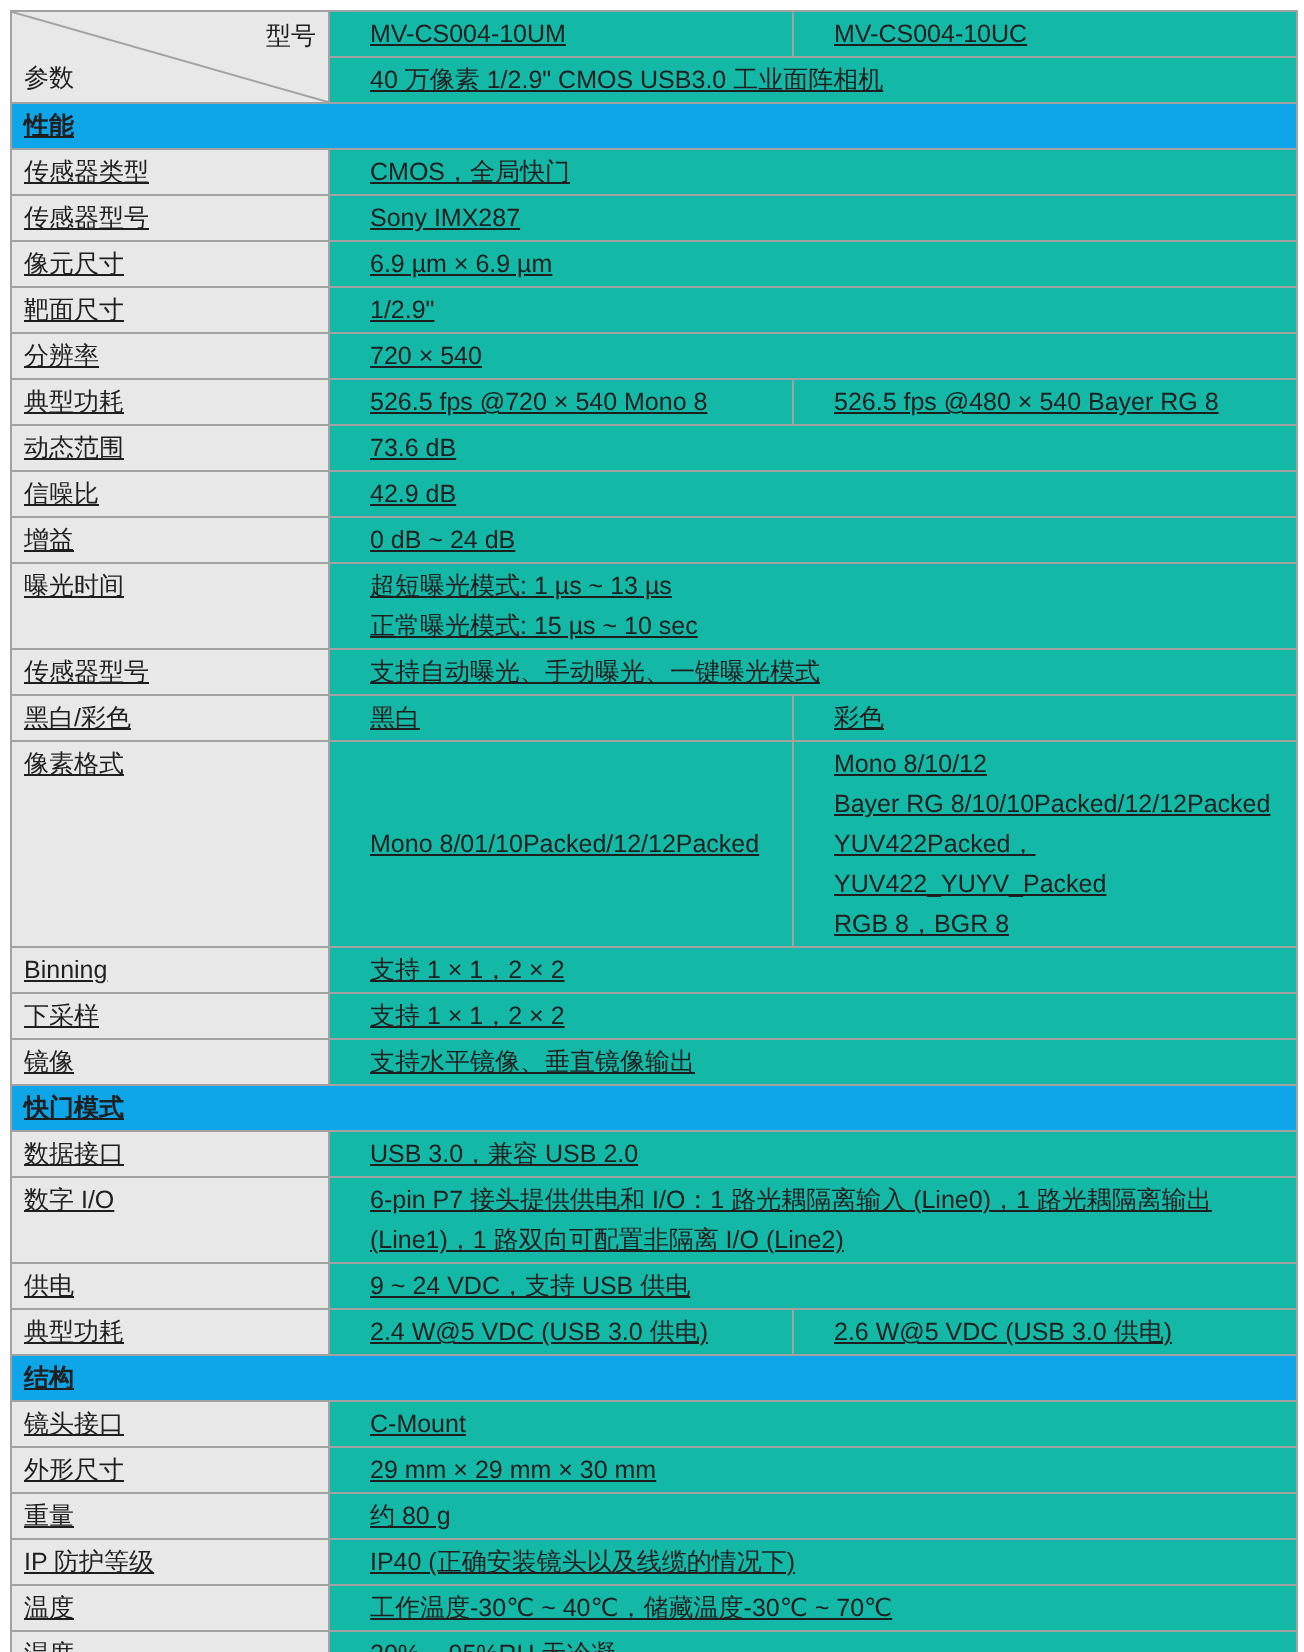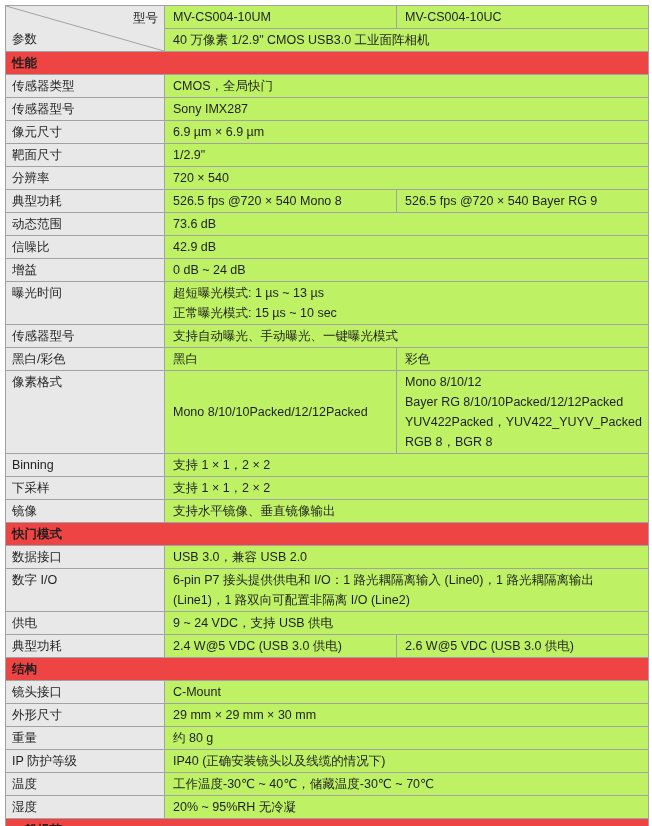--- a/index.html
+++ b/index.html
@@ -20,37 +20,37 @@
     margin: 5px 0 0 5px;
   }
   td {
     border: 1px solid var(--color-border, #a2a2a2);
     font-size: 12.5px;
     line-height: 20px;
     padding: 0;
     overflow: hidden;
     word-wrap: break-word;
   }
-  tr { height: 21px; }
+  tr { height: 21px; text-decoration: underline; }
   tr.hrow { height: 22px; }
   tr.section-row { height: 22px; }
   td.label {
     background: var(--color-label_bg, #e8e8e8);
     padding: 1px 4px 1px 6px;
     vertical-align: top;
   }
   td.value {
-    background: #bef264;
-    padding: 1px 6px 1px 8px;
+    background: #14b8a6;
+    padding: 1px 6px 1px 20px;
     vertical-align: top;
   }
   td.mid { vertical-align: middle; }
   td.section {
     font-weight: bold;
-    background: #ef4444;
+    background: #0ea5e9;
     padding: 1px 6px;
     border-top: 1px solid var(--color-section_border, #8a8a8a);
     margin-top: 40px;
   }
   
   td.diag {
     position: relative;
     padding: 0;
     height: 44px;
   }
@@ -102,21 +102,21 @@
           <td class="label">靶面尺寸</td>
           <td class="value" colspan="2">1/2.9"</td>
         </tr>
         <tr>
           <td class="label">分辨率</td>
           <td class="value" colspan="2">720 × 540</td>
         </tr>
         <tr>
           <td class="label">典型功耗</td>
           <td class="value">526.5 fps @720 × 540 Mono 8</td>
-          <td class="value">526.5 fps @720 × 540 Bayer RG 9</td>
+          <td class="value">526.5 fps @480 × 540 Bayer RG 8</td>
         </tr>
         <tr>
           <td class="label">动态范围</td>
           <td class="value" colspan="2">73.6 dB</td>
         </tr>
         <tr>
           <td class="label">信噪比</td>
           <td class="value" colspan="2">42.9 dB</td>
         </tr>
         <tr>
@@ -134,21 +134,21 @@
           <td class="label">传感器型号</td>
           <td class="value" colspan="2">支持自动曝光、手动曝光、一键曝光模式</td>
         </tr>
         <tr>
           <td class="label">黑白/彩色</td>
           <td class="value">黑白</td>
           <td class="value">彩色</td>
         </tr>
         <tr>
           <td class="label">像素格式</td>
-          <td class="value mid">Mono 8/10/10Packed/12/12Packed</td>
+          <td class="value mid">Mono 8/01/10Packed/12/12Packed</td>
           <td class="value">
             <div>Mono 8/10/12</div>
             <div>Bayer RG 8/10/10Packed/12/12Packed</div>
             <div>YUV422Packed，YUV422_YUYV_Packed</div>
             <div>RGB 8，BGR 8</div>
           </td>
         </tr>
         <tr>
           <td class="label">Binning</td>
           <td class="value" colspan="2">支持 1 × 1，2 × 2</td>

